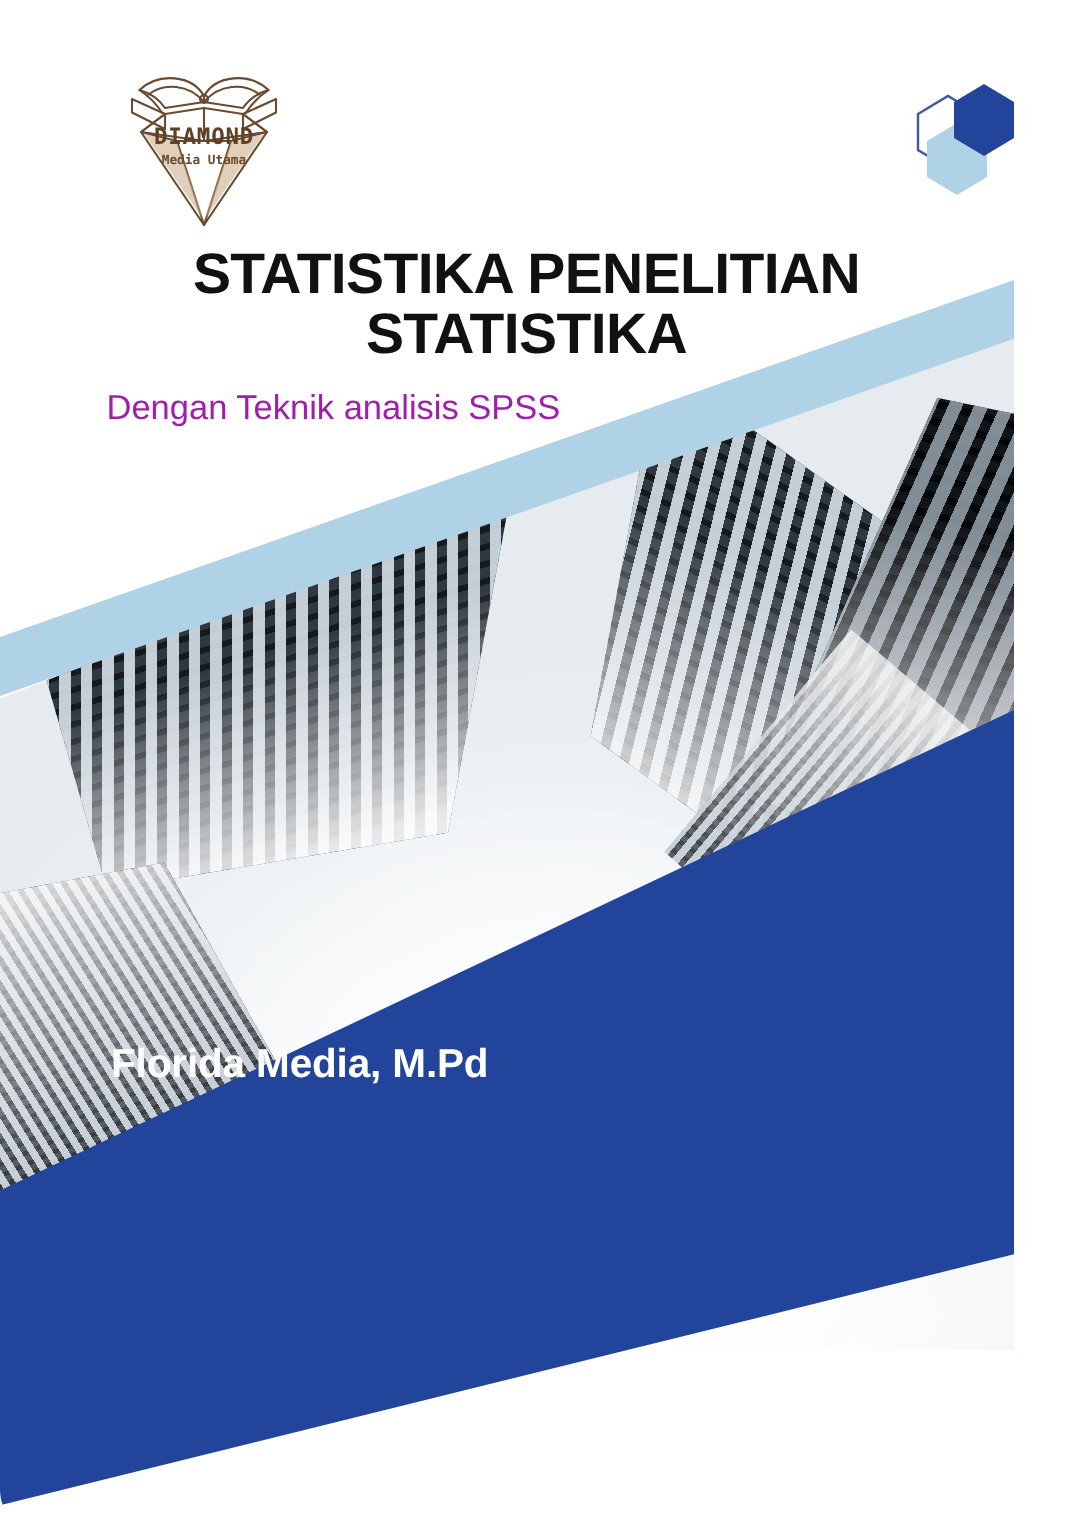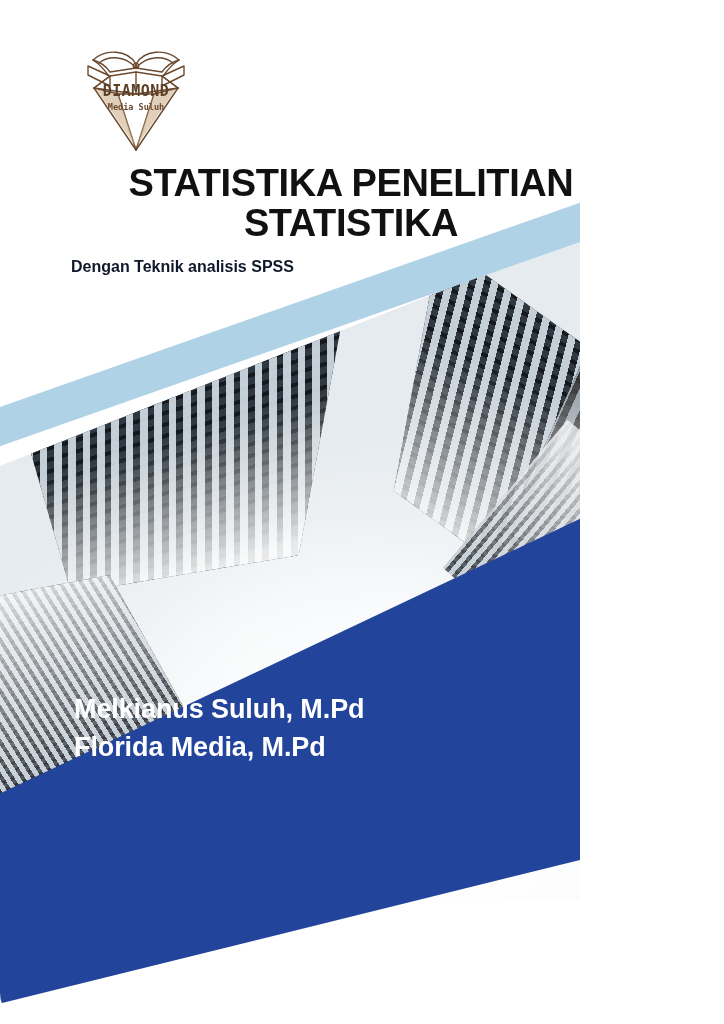--- a/index.html
+++ b/index.html
@@ -6,21 +6,21 @@
   html, body {
     margin: 0;
     padding: 0;
     background: #ffffff;
   }
   body {
     font-family: "Liberation Sans", sans-serif;
   }
   #cover {
     position: relative;
-    width: 580px;
+    width: 676px;
     height: 1024px;
     overflow: hidden;
     background: #ffffff;
     border-radius: 31px;
   }
 
   
   .photo-clip {
     position: absolute;
     left: 0;
@@ -226,23 +226,23 @@
     font-size: 38px;
     line-height: 1.06;
     letter-spacing: -0.4px;
     color: #111111;
     margin: 0;
     white-space: nowrap;
     text-align: center;
   }
   .subtitle {
     font-family: "Liberation Sans", sans-serif;
-    font-weight: bold;
-    font-size: 16px;
-    color: #0f172a;
+    font-weight: normal;
+    font-size: 23px;
+    color: #a21caf;
     margin: 14px 0 0 0;
     letter-spacing: 0px;
   }
 
   
   .authors {
     position: absolute;
     left: 74px;
     top: 690px;
     width: 600px;
@@ -323,38 +323,37 @@
         <path d="M52 52 L70 52 L88 52"></path>
 
         <circle cx="70" cy="24" r="2.6"></circle>
       </g>
       <g fill="#c8a983" opacity="0.55">
         <path d="M30 47 L52 53 L70 105 Z"></path>
         <path d="M110 47 L88 53 L70 105 Z"></path>
       </g>
     </svg>
     <div class="logo-word">DIAMOND</div>
-    <div class="logo-sub">Media Suluh</div>
+    <div class="logo-sub">Media Utama</div>
   </div>
 
   <div class="logo-hex">
     <svg viewBox="0 0 92 100">
 
       <polygon points="14,28 34,16 54,28 54,52 34,64 14,52" fill="none" stroke="#3f57a5" stroke-width="1.6"></polygon>
 
       <polygon points="20,46 40,34 60,46 60,70 40,82 20,70" fill="#afd2e6"></polygon>
 
       <polygon points="38,20 58,8 78,20 78,44 58,56 38,44" fill="#23449b"></polygon>
     </svg>
   </div>
 
   <div class="title-block">
     <div class="title-line">STATISTIKA PENELITIAN</div>
     <div class="title-line">STATISTIKA</div>
     <div class="subtitle">Dengan Teknik analisis SPSS</div>
   </div>
 
   <div class="authors">
-    <div class="author-line">Melkianus Suluh, M.Pd</div>
     <div class="author-line">Florida Media, M.Pd</div>
   </div>
 
 </div>
 
 </body></html>

